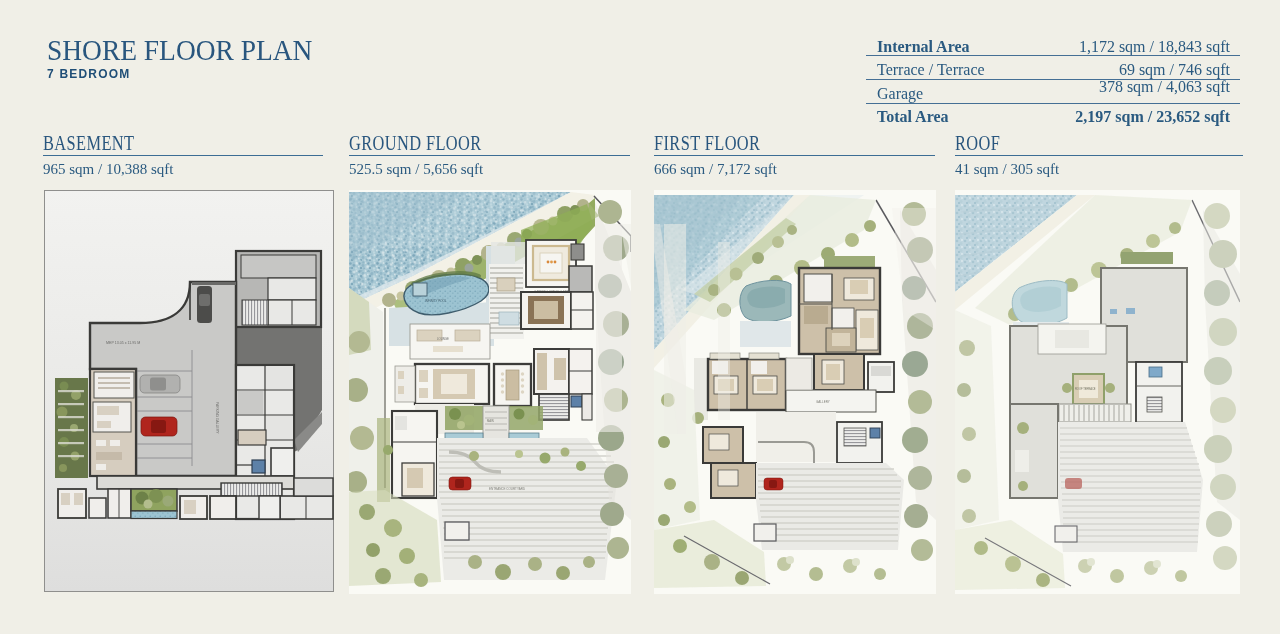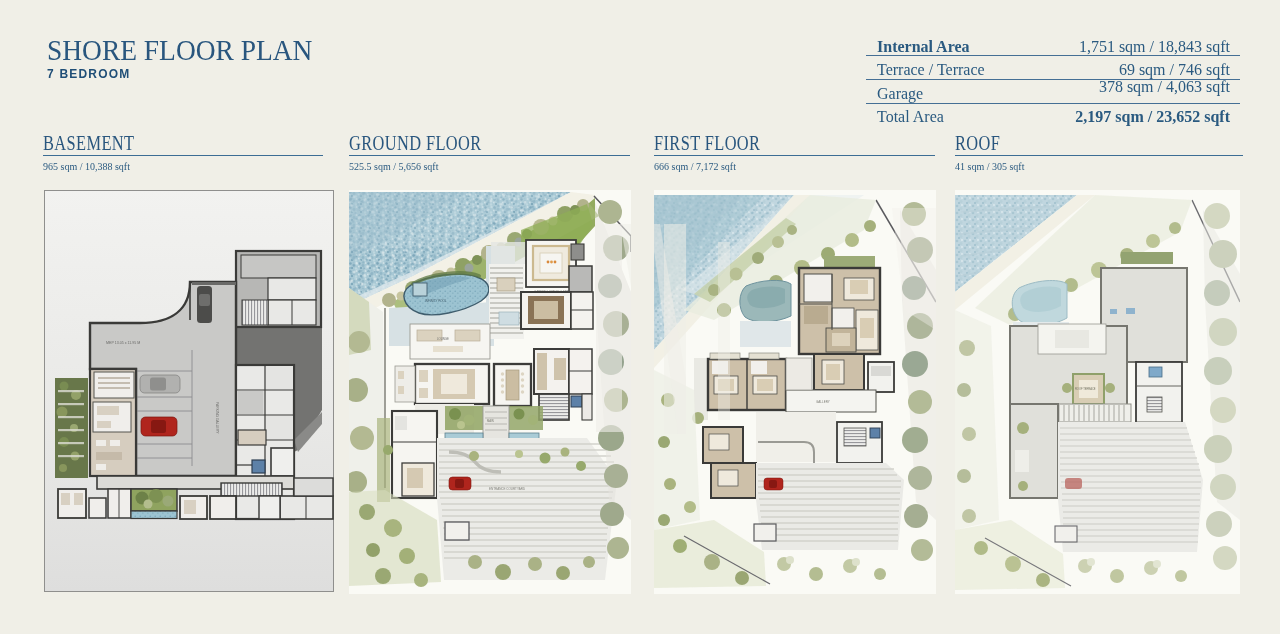--- a/index.html
+++ b/index.html
@@ -1,35 +1,35 @@
 <!DOCTYPE html>
 <html><head>
 <meta charset="utf-8">
 <style>
   html,body{margin:0;padding:0;}
   body{width:1280px;height:634px;position:relative;background:#f0efe7;overflow:hidden;
        font-family:"Liberation Serif",serif;}
   .abs{position:absolute;}
   .hdr{font-size:21px;letter-spacing:0.5px;color:#29567e;line-height:1;transform:scaleX(0.78);transform-origin:0 0;white-space:nowrap;}
-  .sub{font-size:10px;color:#2a5a80;line-height:1;white-space:nowrap;}
+  .sub{font-size:15px;color:#2a5a80;line-height:1;white-space:nowrap;}
   .tlabel{position:absolute;font-size:16px;color:#2a5a80;line-height:1;white-space:nowrap;}
   .tline{position:absolute;left:866px;width:374px;height:0;border-top:1px solid #456f95;}
 </style>
 </head>
 <body>
 
 <div class="abs" style="left:47px;top:35px;font-size:30px;color:#29567e;line-height:1;letter-spacing:0px;transform:scaleX(0.915);transform-origin:0 0;white-space:nowrap;">SHORE FLOOR PLAN</div>
 
 <div class="abs" style="left:47px;top:68px;font-family:'Liberation Sans',sans-serif;font-size:12px;font-weight:bold;letter-spacing:1.2px;color:#1f4e77;line-height:1;">7 BEDROOM</div>
 
 <span class="tlabel" style="left:877px;top:39px;font-weight:bold;">Internal Area</span>
 <span class="tlabel" style="left:877px;top:62px;">Terrace / Terrace</span>
 <span class="tlabel" style="left:877px;top:86px;">Garage</span>
-<span class="tlabel" style="left:877px;top:109px;font-weight:normal;">Total Area</span>
-<span class="tlabel" style="right:50px;top:39px;">1,751 sqm / 18,843 sqft</span>
+<span class="tlabel" style="left:877px;top:109px;font-weight:bold;">Total Area</span>
+<span class="tlabel" style="right:50px;top:39px;">1,172 sqm / 18,843 sqft</span>
 <span class="tlabel" style="right:50px;top:62px;">69 sqm / 746 sqft</span>
 <span class="tlabel" style="right:50px;top:79px;">378 sqm / 4,063 sqft</span>
 <span class="tlabel" style="right:50px;top:109px;font-weight:bold;text-align:center;">2,197 sqm / 23,652 sqft</span>
 <div class="tline" style="top:55px;"></div>
 <div class="tline" style="top:79px;"></div>
 <div class="tline" style="top:103px;"></div>
 
 <div class="abs hdr" style="left:43px;top:133px;">BASEMENT</div>
 <div class="abs" style="left:43px;top:155px;width:280px;border-top:1.4px solid #3c6d94;"></div>
 <div class="abs sub" style="left:43px;top:162px;">965 sqm / 10,388 sqft</div>

